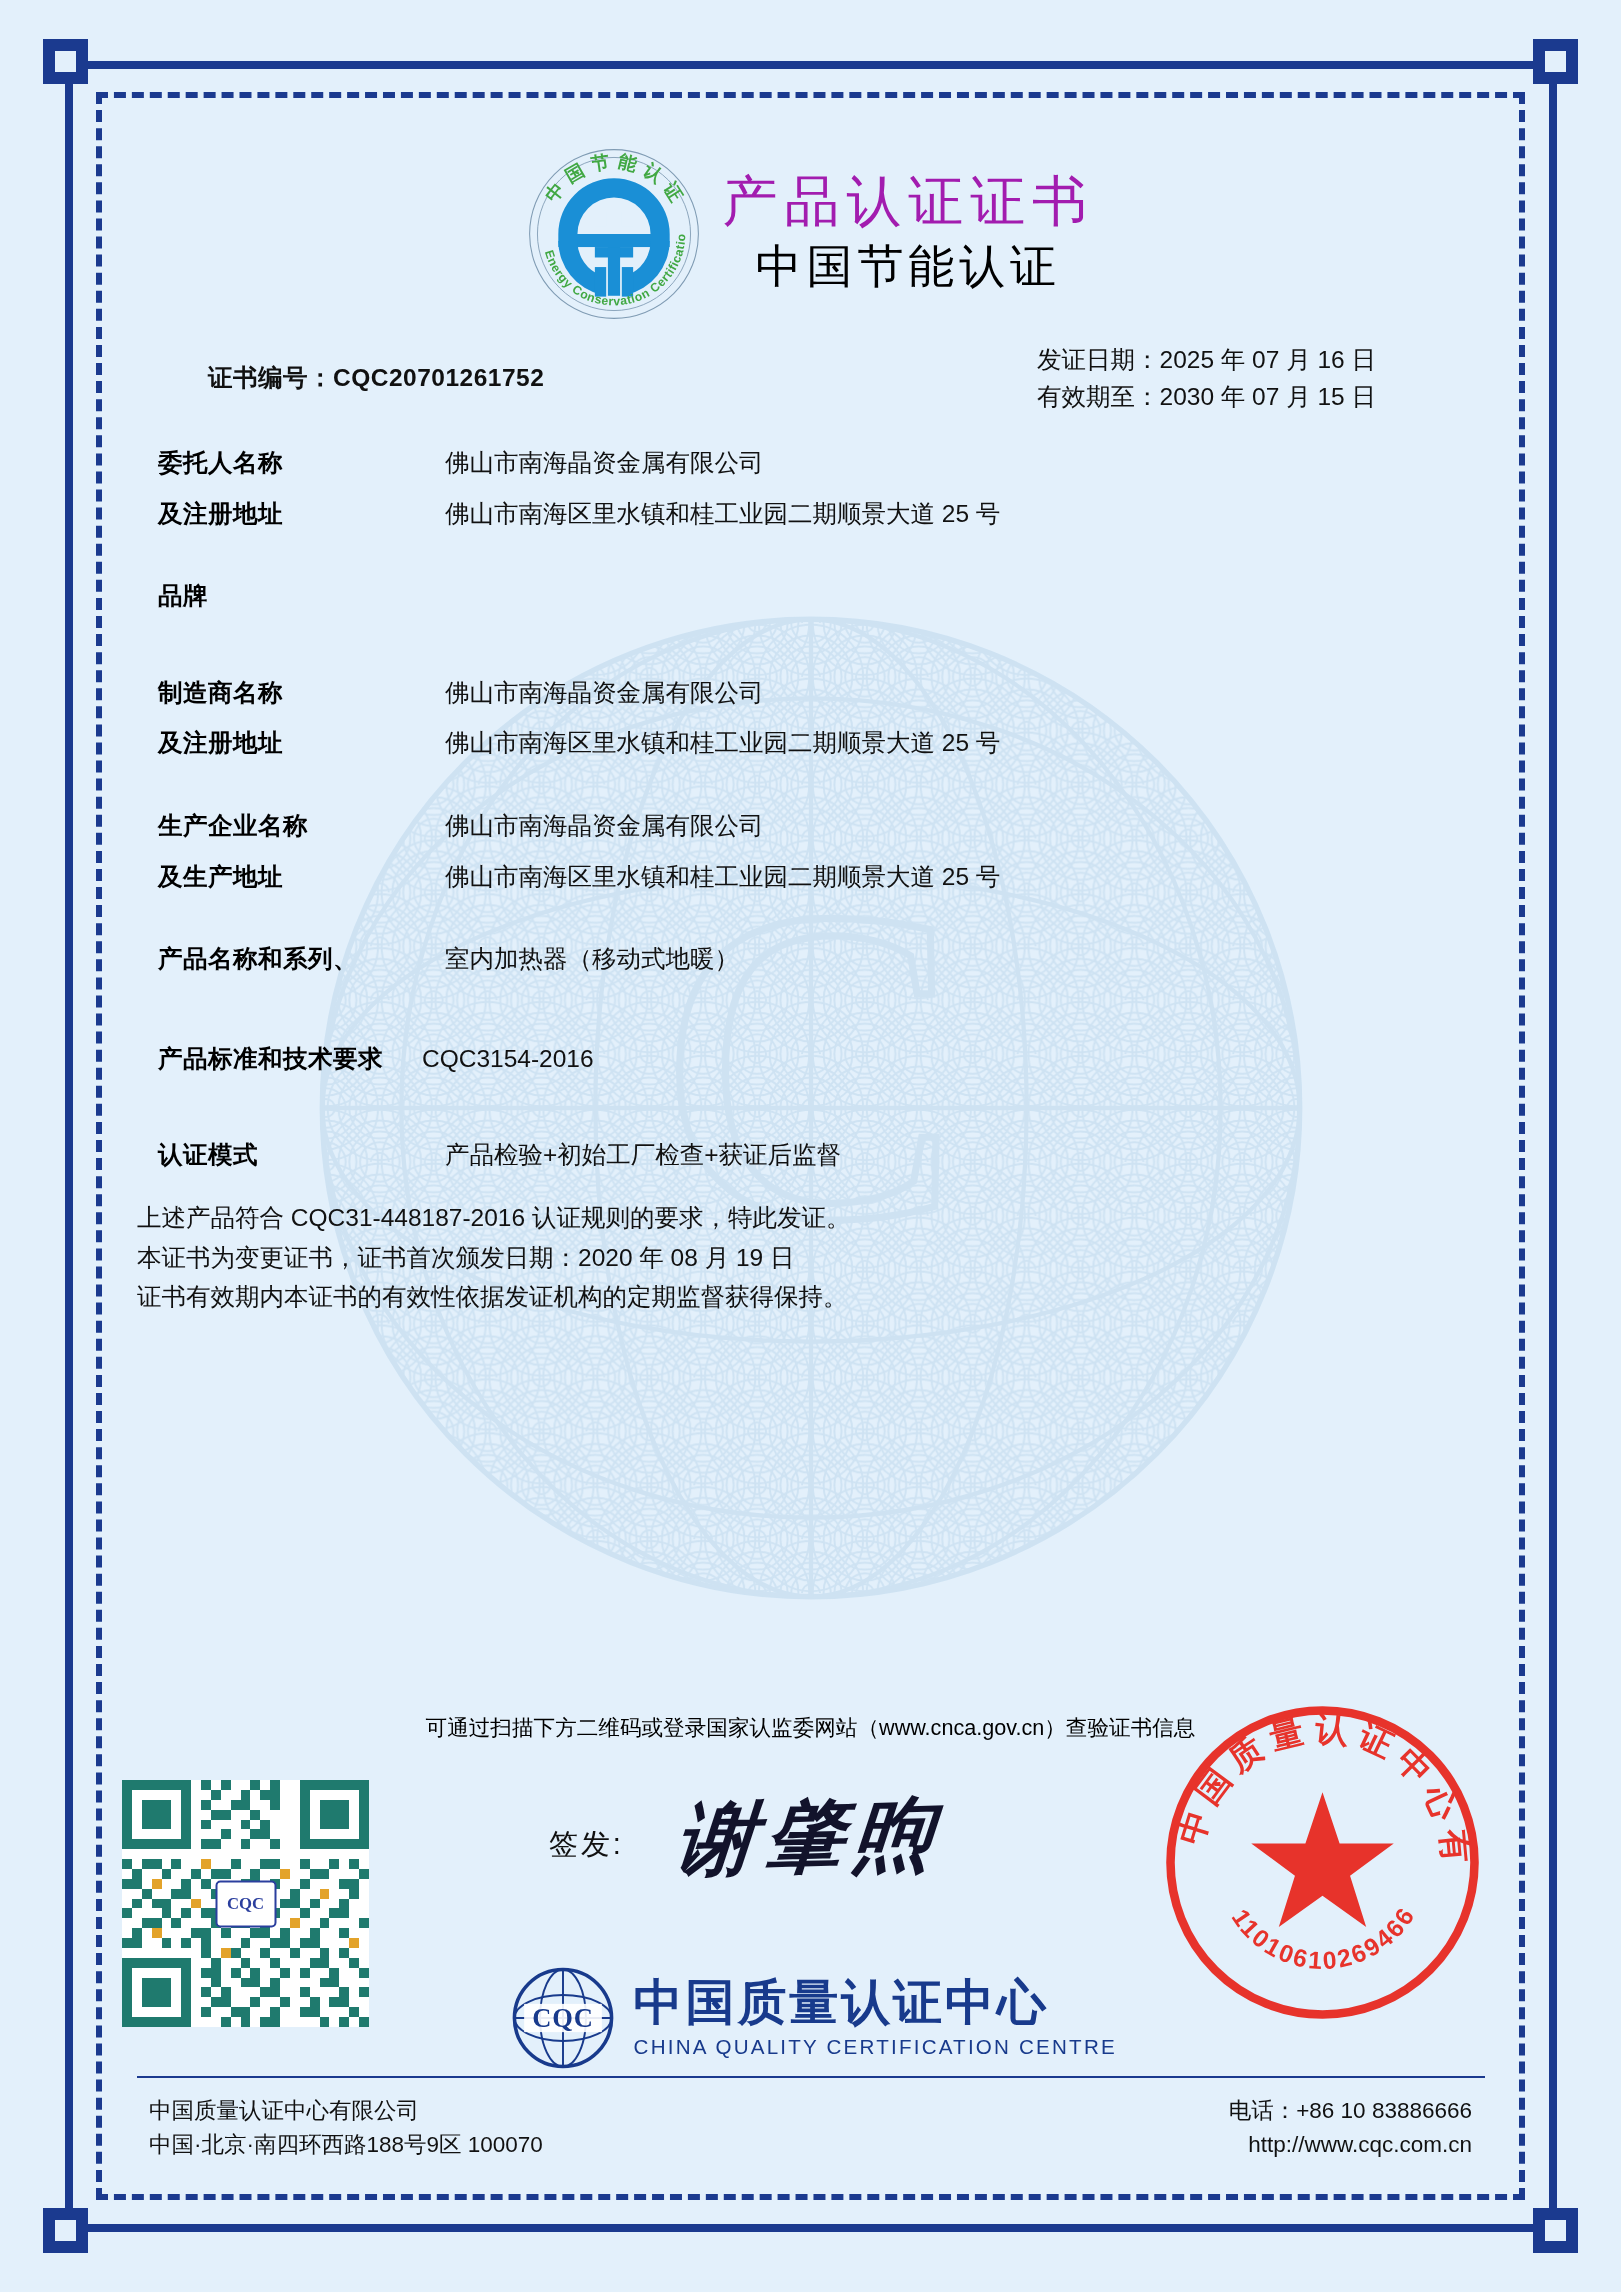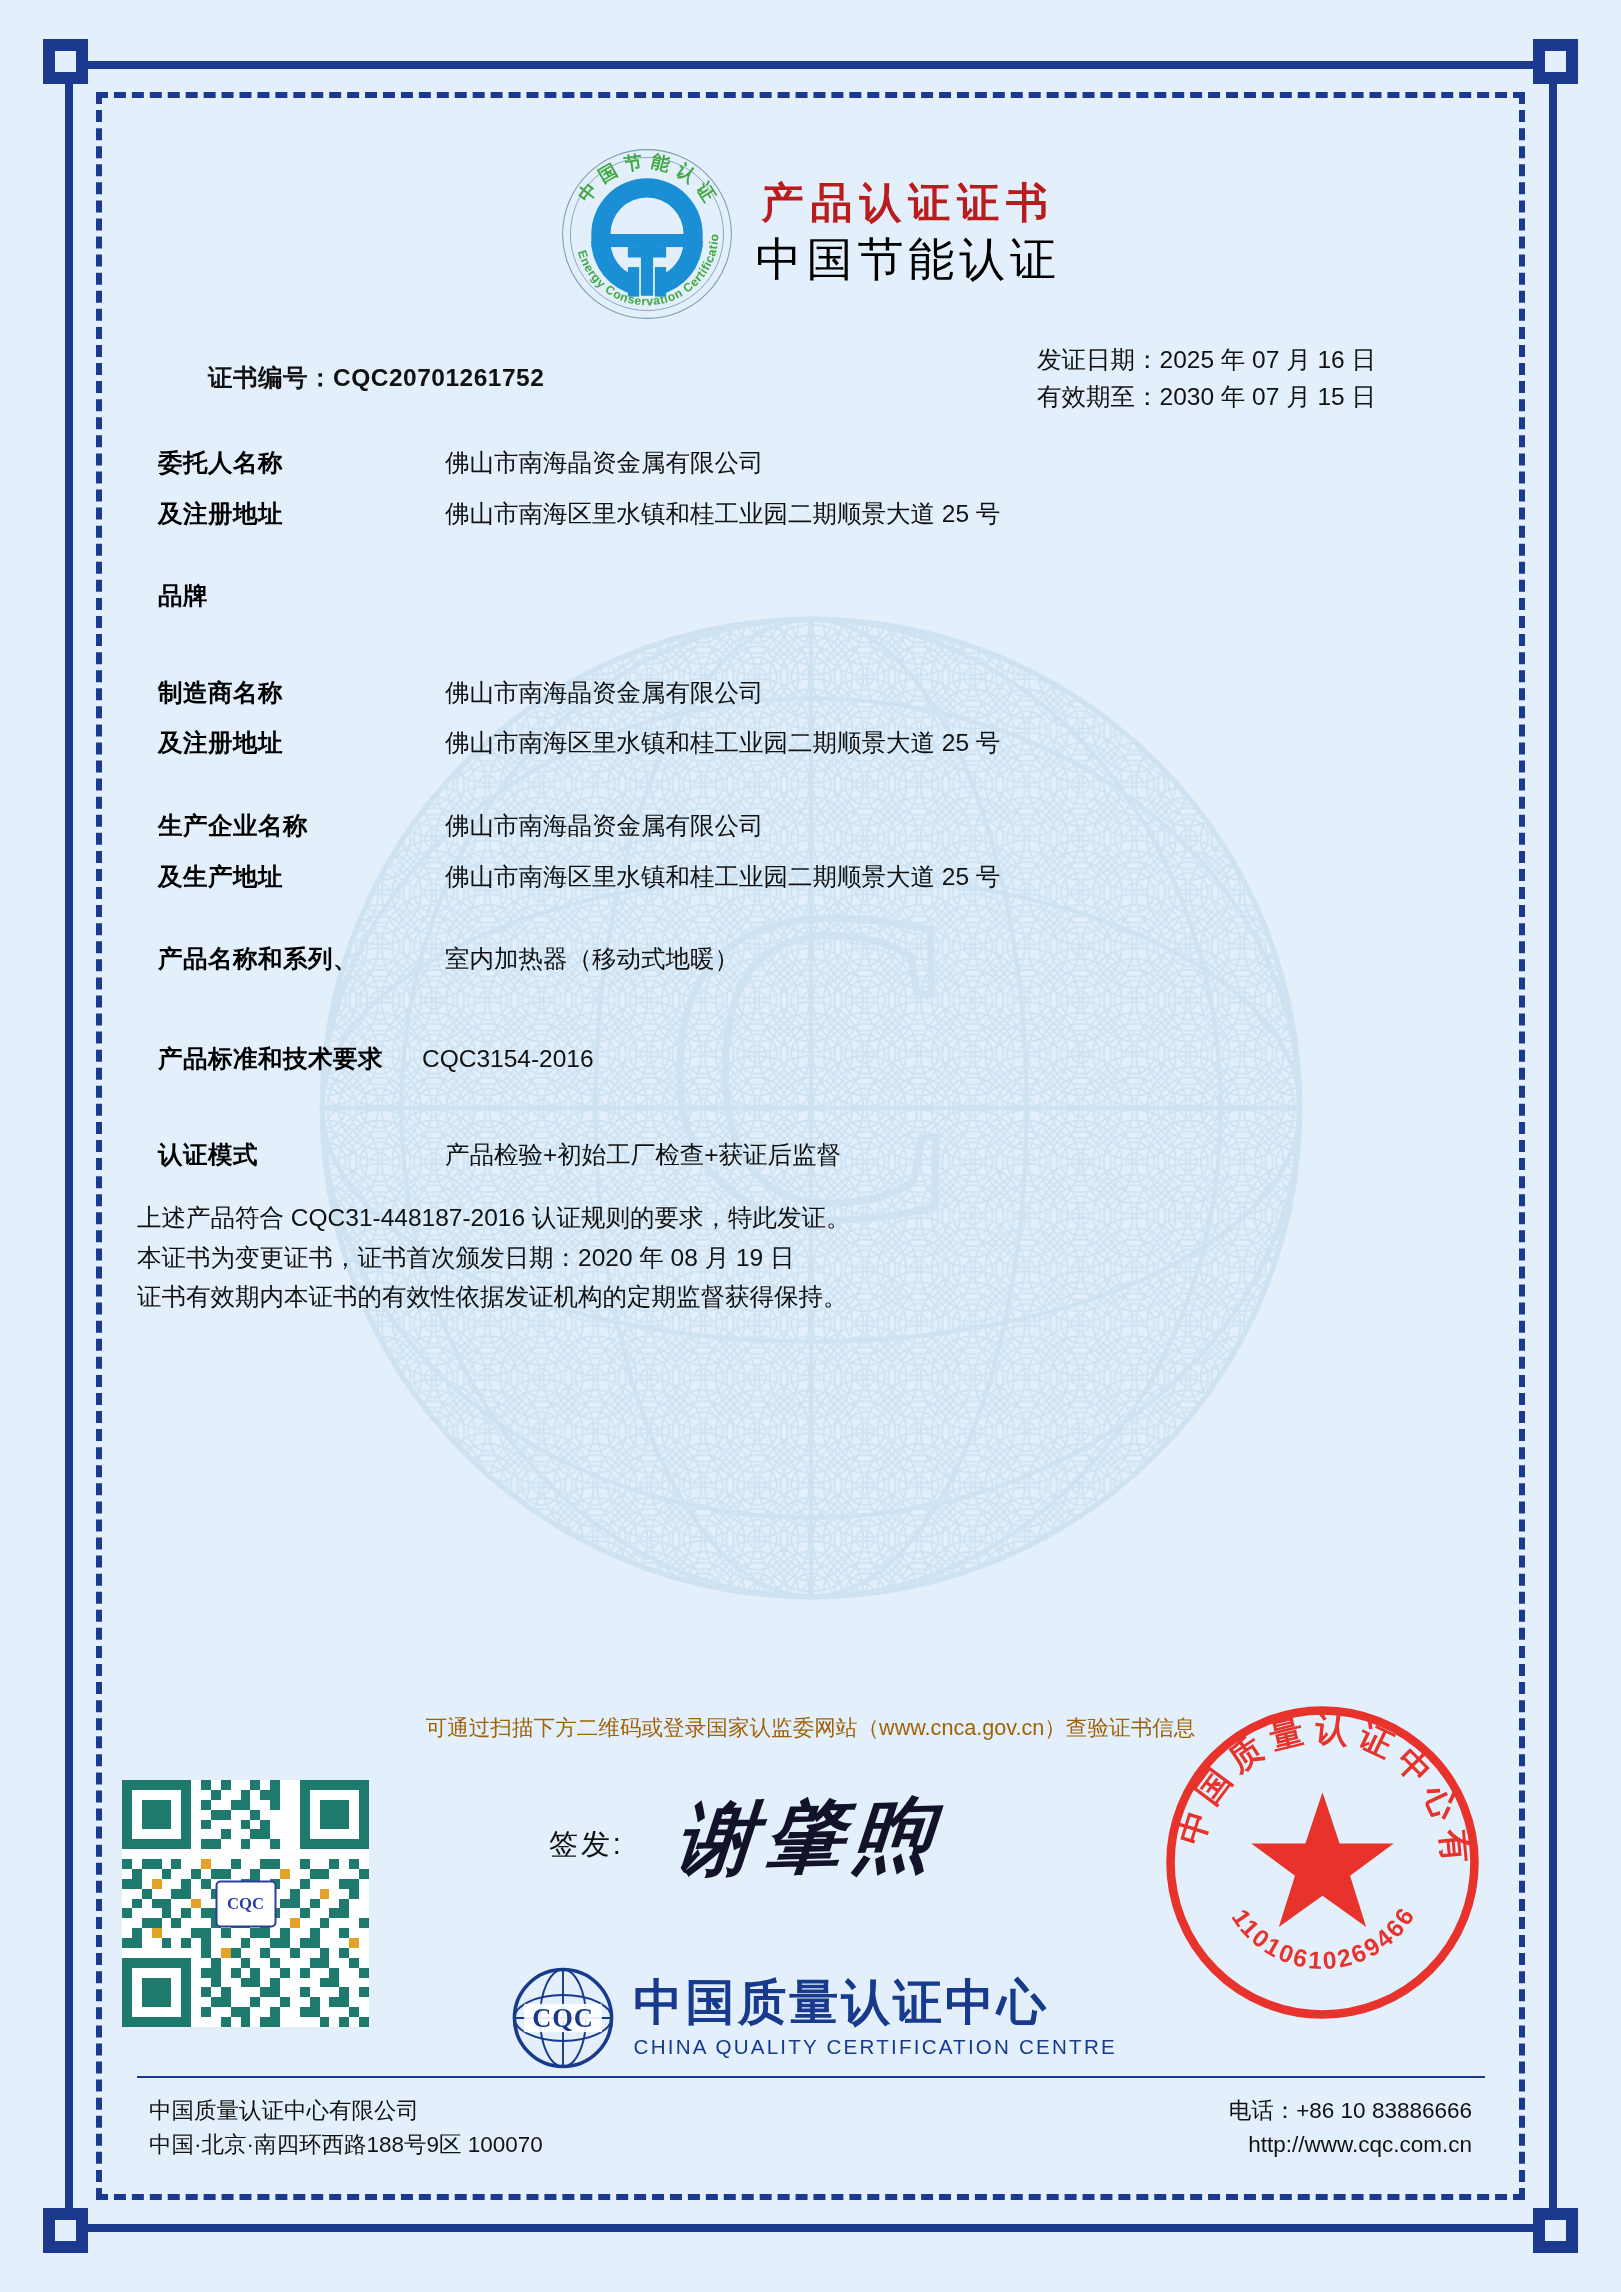--- a/index.html
+++ b/index.html
@@ -68,24 +68,24 @@
     position: absolute;
     left: 0; top: 147px;
     width: 100%;
     display: flex;
     justify-content: center;
     align-items: center;
   }
   .ec-logo { width: 174px; height: 174px; margin-right: 21.6px; }
   .title-block { text-align: center; }
   .title-main {
-    font-size: 42px;
-    font-weight: bold;
+    font-size: 55px;
+    font-weight: normal;
     letter-spacing: 6.9px;
-    color: #b91c1c;
+    color: #a21caf;
     line-height: 1.12;
     font-family: "DejaVu Sans", "Liberation Sans", sans-serif;
   }
   .title-sub {
     font-size: 46px;
     letter-spacing: 4.9px;
     color: #000;
     line-height: 1.3;
     margin-top: 3.9px;
     font-family: "DejaVu Sans", "Liberation Sans", sans-serif;
@@ -151,21 +151,21 @@
   }
   .decl div { white-space: nowrap; }
 
   
   .verify {
     position: absolute;
     left: 0; top: 1713px;
     width: 100%;
     text-align: center;
     font-size: 21.6px;
-    color: #a16207;
+    color: #000000;
   }
 
   
   .qr-wrap {
     position: absolute;
     left: 122px; top: 1780px;
     width: 247px; height: 247px;
   }
   .qr-center-badge {
     position: absolute;

